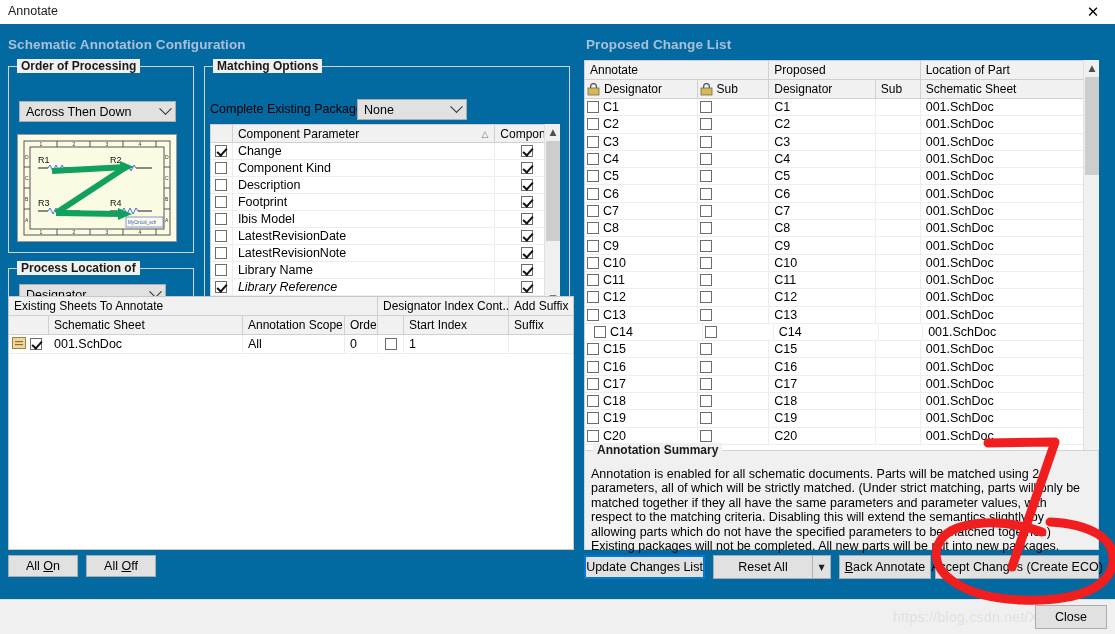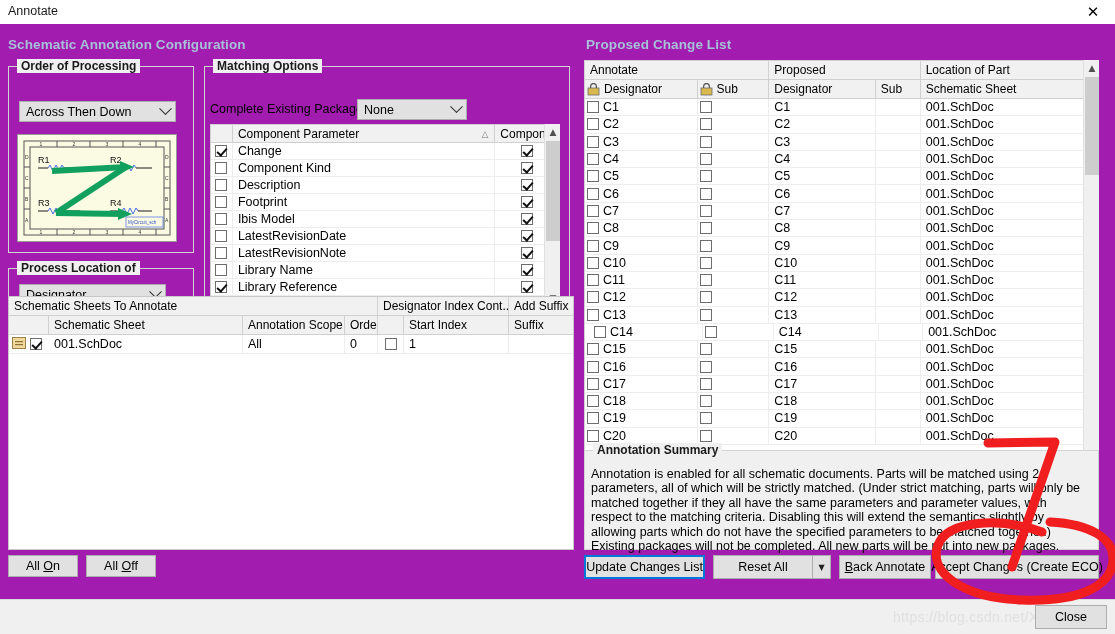--- a/index.html
+++ b/index.html
@@ -26,21 +26,21 @@
   }
   #closeX {
     position:absolute; right:8px; top:2px; width:28px; height:20px;
     display:flex; align-items:center; justify-content:center;
     font-size:15px; color:#000; cursor:pointer; font-family:"DejaVu Sans", sans-serif;
   }
 
   
   #dialogbody {
     position:absolute; left:0; top:24px; width:1115px; height:575px;
-    background:#a21caf;
+    background:#0369a1;
   }
 
   .panelhdr {
     position:absolute; font-size:13.5px; color:#a8c0d8; font-weight:bold;
     letter-spacing:.1px;
   }
 
   
   .gbox { position:absolute; border:1px solid #d3d3d3; }
   .gbox > .glabel {
@@ -365,21 +365,21 @@
             <span>Library Name</span>
           </div>
           <div class="cell cbcell" style="width:64px;padding-left:0;border-right:none;">
             <span class="cb on"></span>
           </div>
         </div>
         <div class="grow">
           <div class="cell cbcell" style="width:22px;padding-left:0;">
             <span class="cb on"></span>
           </div>
-          <div class="cell" style="width:264px;">
+          <div class="cell" style="width:264px;font-style:italic;">
             <span>Library Reference</span>
           </div>
           <div class="cell cbcell" style="width:64px;padding-left:0;border-right:none;">
             <span class="cb on"></span>
           </div>
         </div>
         <div class="grow">
           <div class="cell cbcell" style="width:22px;padding-left:0;">
             <span class="cb"></span>
           </div>
@@ -396,21 +396,21 @@
   <div class="vsb" style="left:544px; top:100px; width:16px; height:182px;">
     <div class="arrowbtn">▲</div>
     <div class="thumb" style="top:17px; height:100px;"></div>
     <div class="arrowbtn" style="position:absolute; bottom:0;">▼</div>
   </div>
 
   <div class="gridwrap" style="left:8px; top:272px; width:566px; height:254px; border:1px solid #c8c8c8;">
 
     <div class="ghdr" style="height:19px;">
       <div class="hcell" style="width:369px;">
-        <span>Schematic Sheets To Annotate</span>
+        <span>Existing Sheets To Annotate</span>
       </div>
       <div class="hcell" style="width:131px;">
         <span>Designator Index Cont...</span>
       </div>
       <div class="hcell" style="width:64px; border-right:none;">
         <span>Add Suffix</span>
       </div>
     </div>
 
     <div class="ghdr" style="height:19px;">

